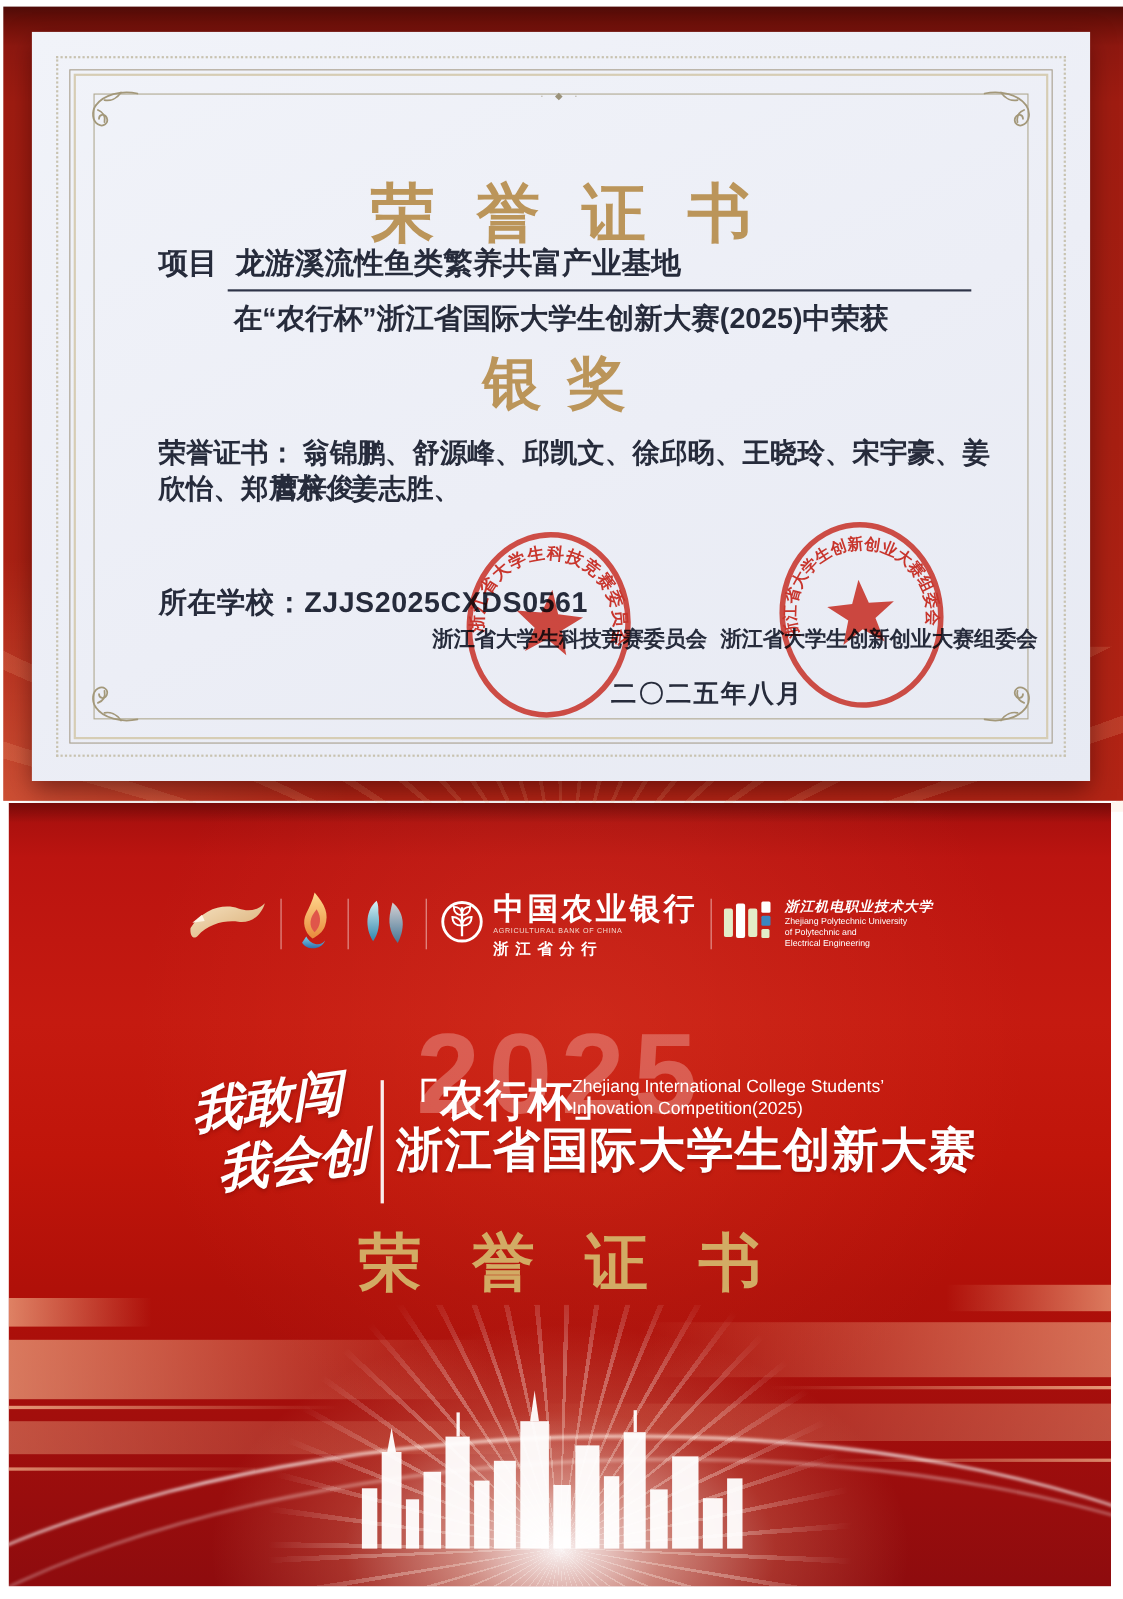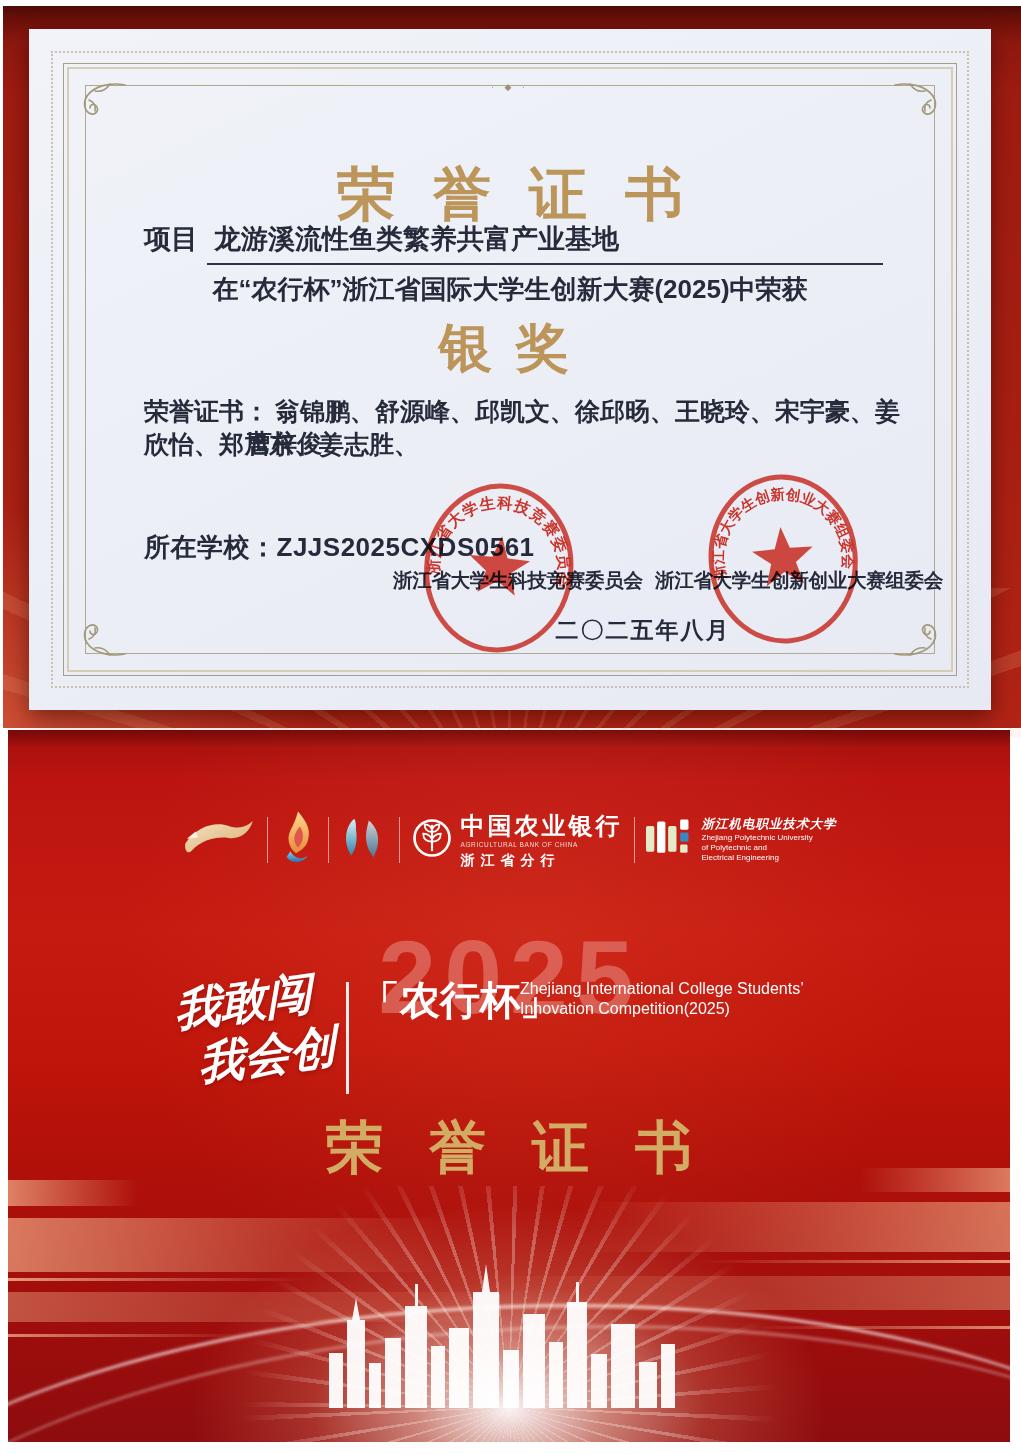--- a/index.html
+++ b/index.html
@@ -58,21 +58,21 @@
     background:
       radial-gradient(ellipse at 52% 30%,rgba(255,120,80,.16) 0%,rgba(255,120,80,0) 55%),
       linear-gradient(180deg,#a30f0d 0%,#bb1410 7%,#c51a10 28%,#c0150a 45%,#b01009 62%,#a30e0c 78%,#8e0c0e 100%);}
   .cover::before{content:"";position:absolute;left:0;right:0;top:0;height:18px;
     background:linear-gradient(180deg,rgba(30,0,0,.35),rgba(30,0,0,0));}
 
   .logo-row{position:absolute;left:0;right:0;top:62px;height:96px;display:flex;
     align-items:center;justify-content:center;gap:11px;}
   .logo-div{width:1px;height:46px;background:rgba(255,255,255,.55);}
   .logo-txtcol{display:flex;flex-direction:column;color:#fff;line-height:1.15;margin-left:8px;}
-  .bank-cn{font-size:24px;font-weight:700;letter-spacing:3px;}
+  .bank-cn{font-size:28px;font-weight:700;letter-spacing:3px;}
   .bank-en{font-size:6.5px;letter-spacing:.6px;color:#f3d9cf;margin-top:1px;}
   .bank-branch{font-size:14px;font-weight:700;letter-spacing:6px;margin-top:4px;}
   .uni-cn{font-size:12.5px;font-style:italic;font-weight:700;font-family:"DejaVu Serif",serif;letter-spacing:1px;}
   .uni-en{font-size:8px;line-height:1.25;margin-top:2px;}
 
   .ghost-year{position:absolute;left:502px;top:188px;transform:translateX(-50%);
     font-size:104px;font-weight:800;letter-spacing:8px;color:rgba(255,230,222,.30);z-index:1;}
   .slogan{position:absolute;left:168px;top:242px;z-index:2;color:#fff;
     font-size:46px;font-weight:800;font-style:italic;line-height:1.22;
     transform:rotate(-8deg) skewX(-4deg);text-shadow:0 2px 4px rgba(90,0,0,.35);}
@@ -290,20 +290,21 @@
     <div class="slogan">
       <span>我敢闯</span>
       <span class="l2">我会创</span>
     </div>
     <div class="title-div"></div>
     <div class="cup-title">「农行杯」</div>
     <div class="sub-en">
       <span style="display:block">Zhejiang International College Students’</span>
       <span style="display:block">Innovation Competition(2025)</span>
     </div>
+    <div class="main-title">浙江省国际大学生创新大赛</div>
     <div class="honor-title">荣誉证书</div>
 
     <div class="streak streakL" style="top:450px;width:130px;height:26px;opacity:.75"></div>
     <div class="streak streakL" style="top:488px;width:440px;height:54px;opacity:.7"></div>
     <div class="streak streakL" style="top:548px;width:300px;height:3px;opacity:.9"></div>
     <div class="streak streakL" style="top:562px;width:520px;height:30px;opacity:.45"></div>
     <div class="streak streakL" style="top:604px;width:240px;height:3px;opacity:.8"></div>
     <div class="streak streakR" style="top:438px;width:150px;height:24px;opacity:.7"></div>
     <div class="streak streakR" style="top:472px;width:430px;height:50px;opacity:.65"></div>
     <div class="streak streakR" style="top:530px;width:310px;height:3px;opacity:.9"></div>

